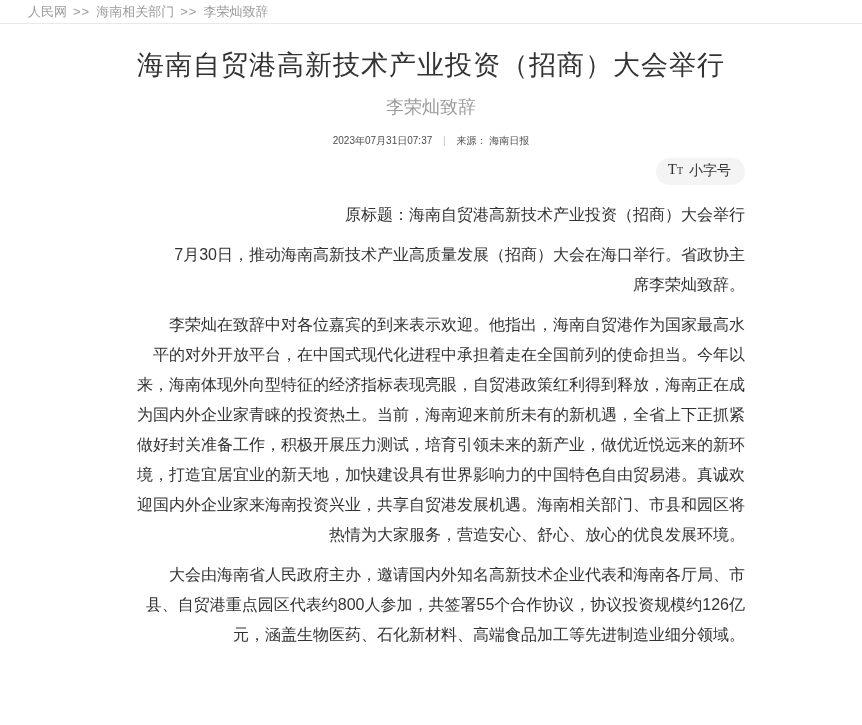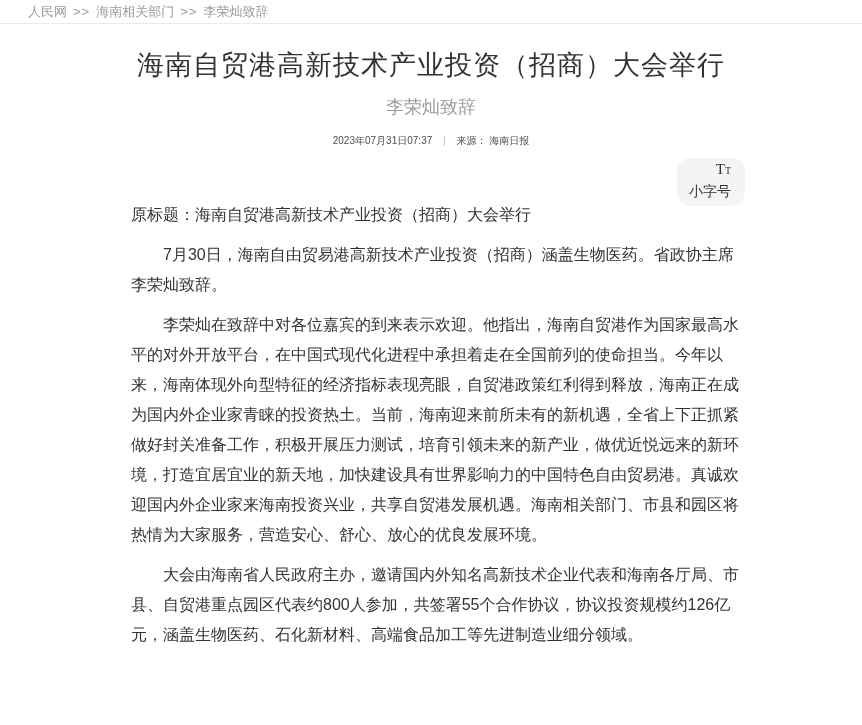--- a/index.html
+++ b/index.html
@@ -73,48 +73,47 @@
     margin-left: 131px;
   }
 
   .toolbar-row {
     margin-top: 10px;
     text-align: right;
     height: 28px;
   }
   .font-size-pill {
     display: inline-flex;
-    align-items: flex-end;
+    align-items: flex-start;
     gap: 6px;
     background: #f4f4f5;
     border: none;
     border-radius: 14px;
     padding: 4px 14px 5px 12px;
     font-size: 14px;
     color: #333333;
     cursor: pointer;
     font-family: "Liberation Sans", "DejaVu Sans", sans-serif;
-    flex-direction: column;
   }
   .tt-icon {
     font-family: "Liberation Serif", "DejaVu Serif", serif;
     color: #333333;
     line-height: 1;
   }
   .tt-icon .t-big { font-size: 15px; }
   .tt-icon .t-small { font-size: 10px; }
 
   
   .article-body {
     margin-top: 14px;
     font-size: 16px;
     line-height: 30px;
     color: #333333;
   }
-  .article-body p { margin-bottom: 10px; }
+  .article-body p { margin-bottom: 10px; text-align: right; }
   .original-title { text-indent: 0; }
   .article-body p.indent { text-indent: 2em; }
 </style>
 </head>
 <body>
 
 <div class="breadcrumb-bar">
   <a>人民网</a>
   <span class="breadcrumb-sep">&gt;&gt;</span>
   <a>海南相关部门</a>
@@ -137,19 +136,19 @@
 
   <div class="toolbar-row">
     <button class="font-size-pill">
       <span class="tt-icon"><span class="t-big">T</span><span class="t-small">T</span></span>
       <span>小字号</span>
     </button>
   </div>
 
   <div class="article-body">
     <p class="original-title"><span>原标题：</span><span>海南自贸港高新技术产业投资（招商）大会举行</span></p>
-    <p class="indent">7月30日，海南自由贸易港高新技术产业投资（招商）涵盖生物医药。省政协主席李荣灿致辞。</p>
+    <p class="indent">7月30日，推动海南高新技术产业高质量发展（招商）大会在海口举行。省政协主席李荣灿致辞。</p>
     <p class="indent">李荣灿在致辞中对各位嘉宾的到来表示欢迎。他指出，海南自贸港作为国家最高水平的对外开放平台，在中国式现代化进程中承担着走在全国前列的使命担当。今年以来，海南体现外向型特征的经济指标表现亮眼，自贸港政策红利得到释放，海南正在成为国内外企业家青睐的投资热土。当前，海南迎来前所未有的新机遇，全省上下正抓紧做好封关准备工作，积极开展压力测试，培育引领未来的新产业，做优近悦远来的新环境，打造宜居宜业的新天地，加快建设具有世界影响力的中国特色自由贸易港。真诚欢迎国内外企业家来海南投资兴业，共享自贸港发展机遇。海南相关部门、市县和园区将热情为大家服务，营造安心、舒心、放心的优良发展环境。</p>
     <p class="indent">大会由海南省人民政府主办，邀请国内外知名高新技术企业代表和海南各厅局、市县、自贸港重点园区代表约800人参加，共签署55个合作协议，协议投资规模约126亿元，涵盖生物医药、石化新材料、高端食品加工等先进制造业细分领域。</p>
 
   </div>
 
 </div>
 
 </body></html>

